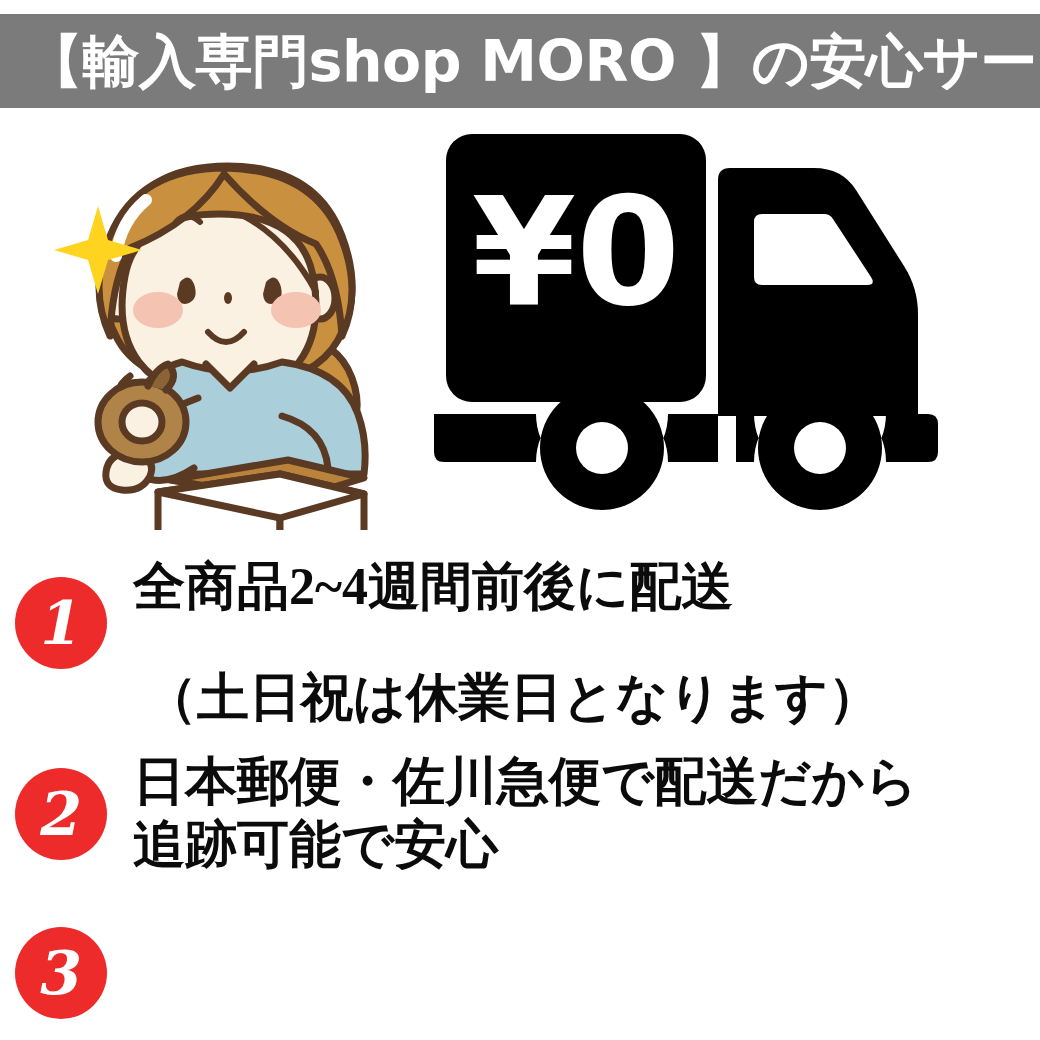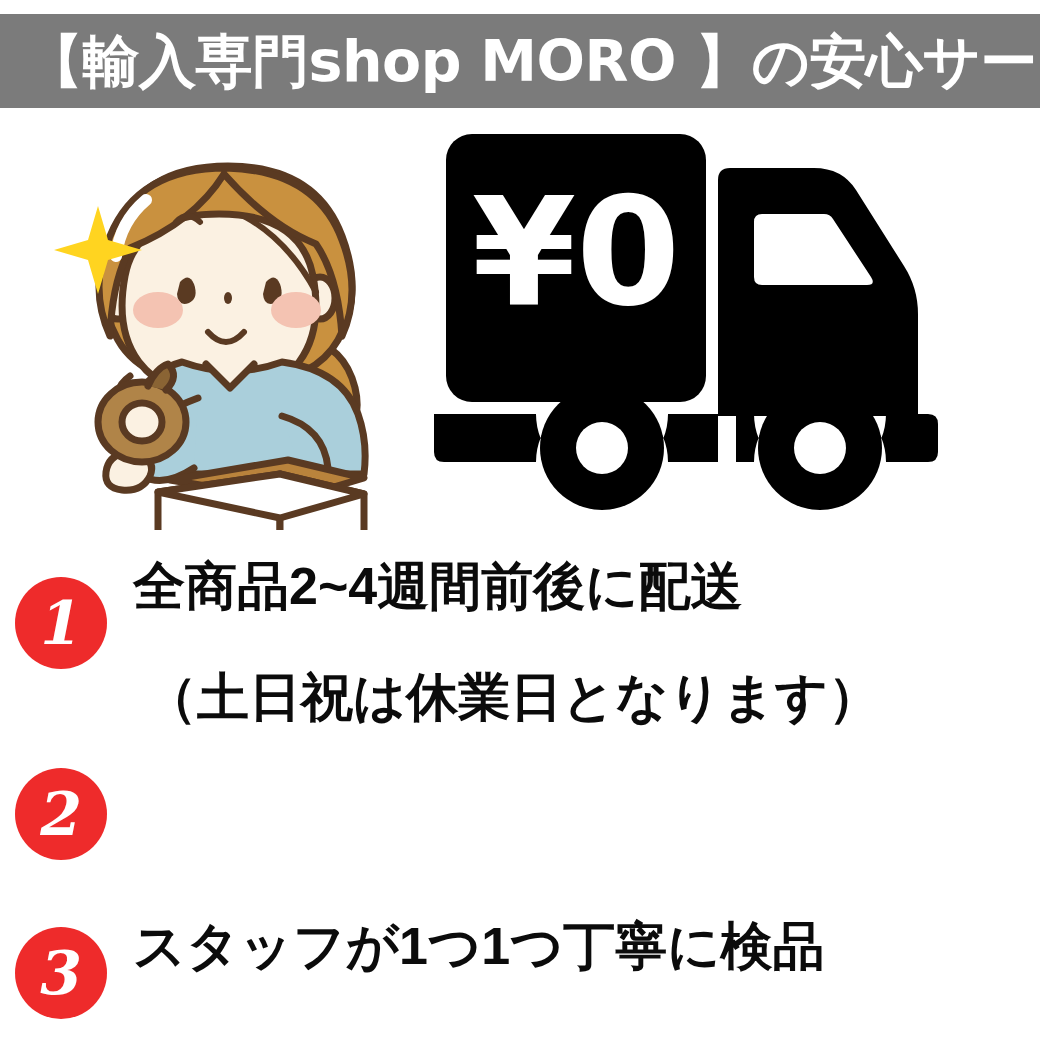--- a/index.html
+++ b/index.html
@@ -99,21 +99,21 @@
     line-height: 1;
     user-select: none;
   }
   .benefit-row.r1 .badge { margin-top: 22px; }
   .benefit-row.r2 .badge { margin-top: 18px; }
   .benefit-row.r3 .badge { margin-top: 12px; }
 
   .benefit-text {
     margin-left: 26px;
     color: #0b0b0b;
-    font-family: Liberation Sans, sans-serif;
+    font-family: Liberation Serif, serif;
     font-weight: bold;
     font-size: 52px;
     line-height: 1.22;
   }
   .benefit-line { white-space: nowrap; display: block; }
   .benefit-line.indent { padding-left: 12px; margin-top: 48px; }
 
   
   svg { display: block; }
 </style>
@@ -213,23 +213,22 @@
     <div class="badge">1</div>
     <div class="benefit-text">
       <span class="benefit-line">全商品2~4週間前後に配送</span>
       <span class="benefit-line indent">（土日祝は休業日となります）</span>
     </div>
   </div>
 
   <div class="benefit-row r2">
     <div class="badge">2</div>
     <div class="benefit-text">
+      <span class="benefit-line">日本郵便・佐川急便で配送だから</span>
+      <span class="benefit-line">追跡可能で安心</span>
     </div>
   </div>
 
   <div class="benefit-row r3">
     <div class="badge">3</div>
-    <div class="benefit-text">
-      <span class="benefit-line">スタッフが1つ1つ丁寧に検品</span>
-    </div>
   </div>
 
 </div>
 
 </body></html>

